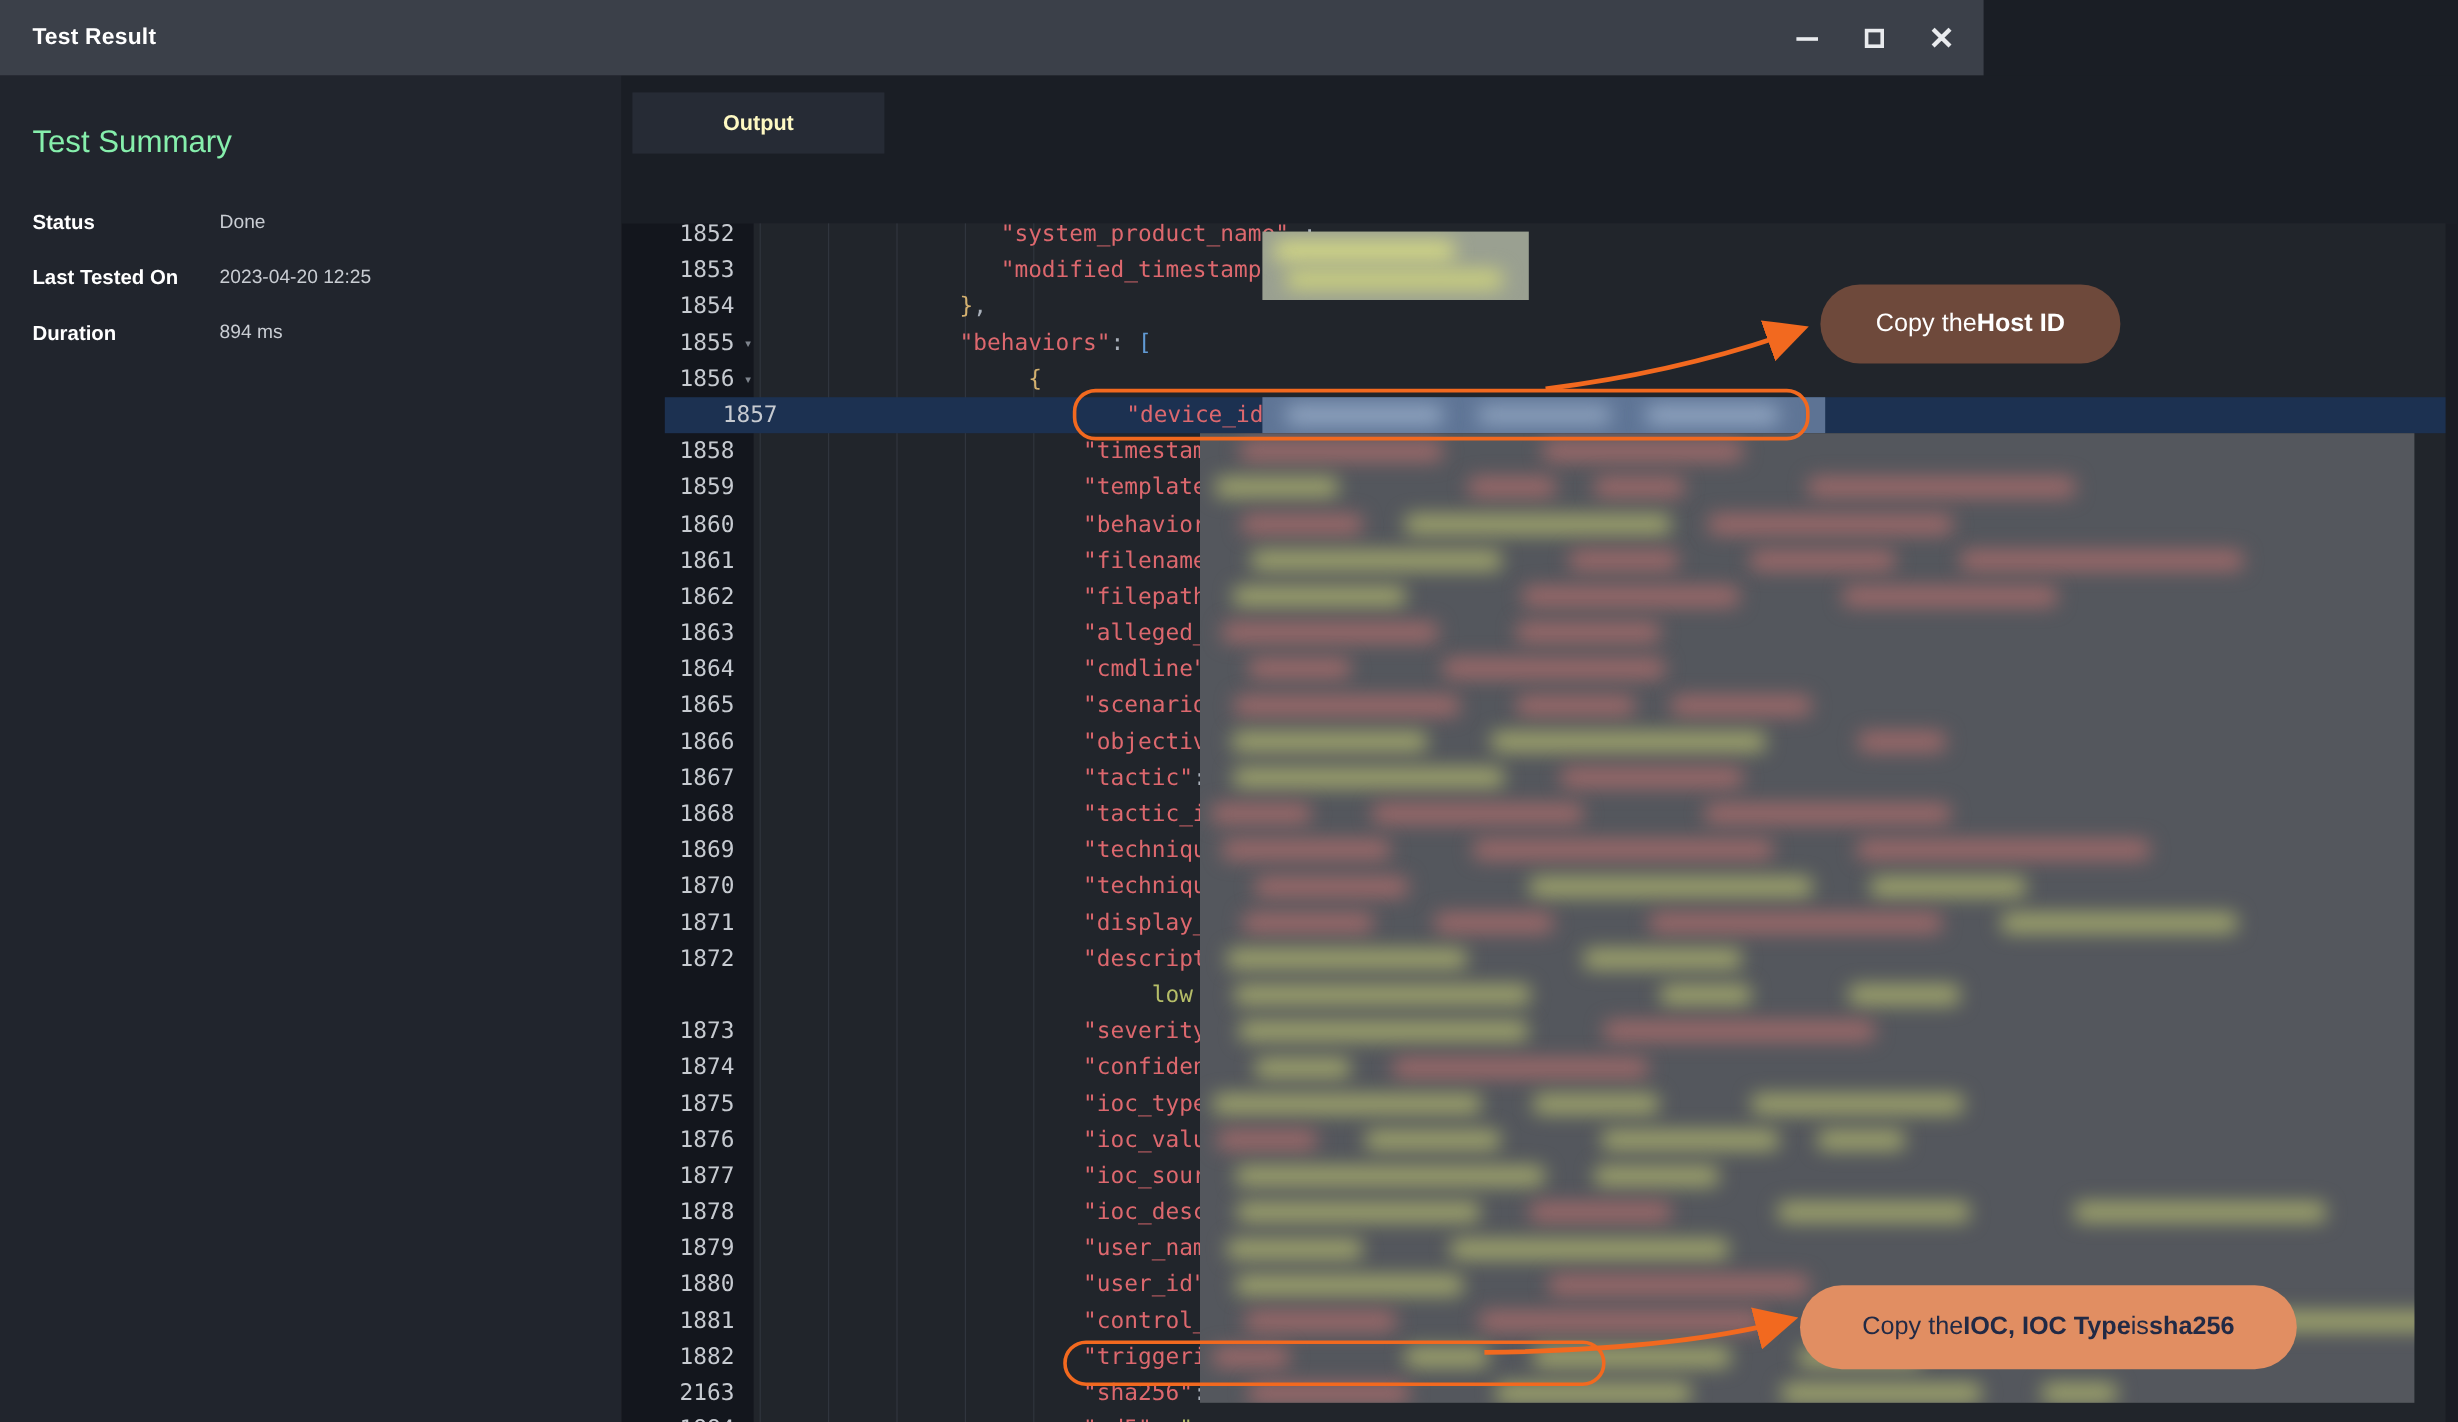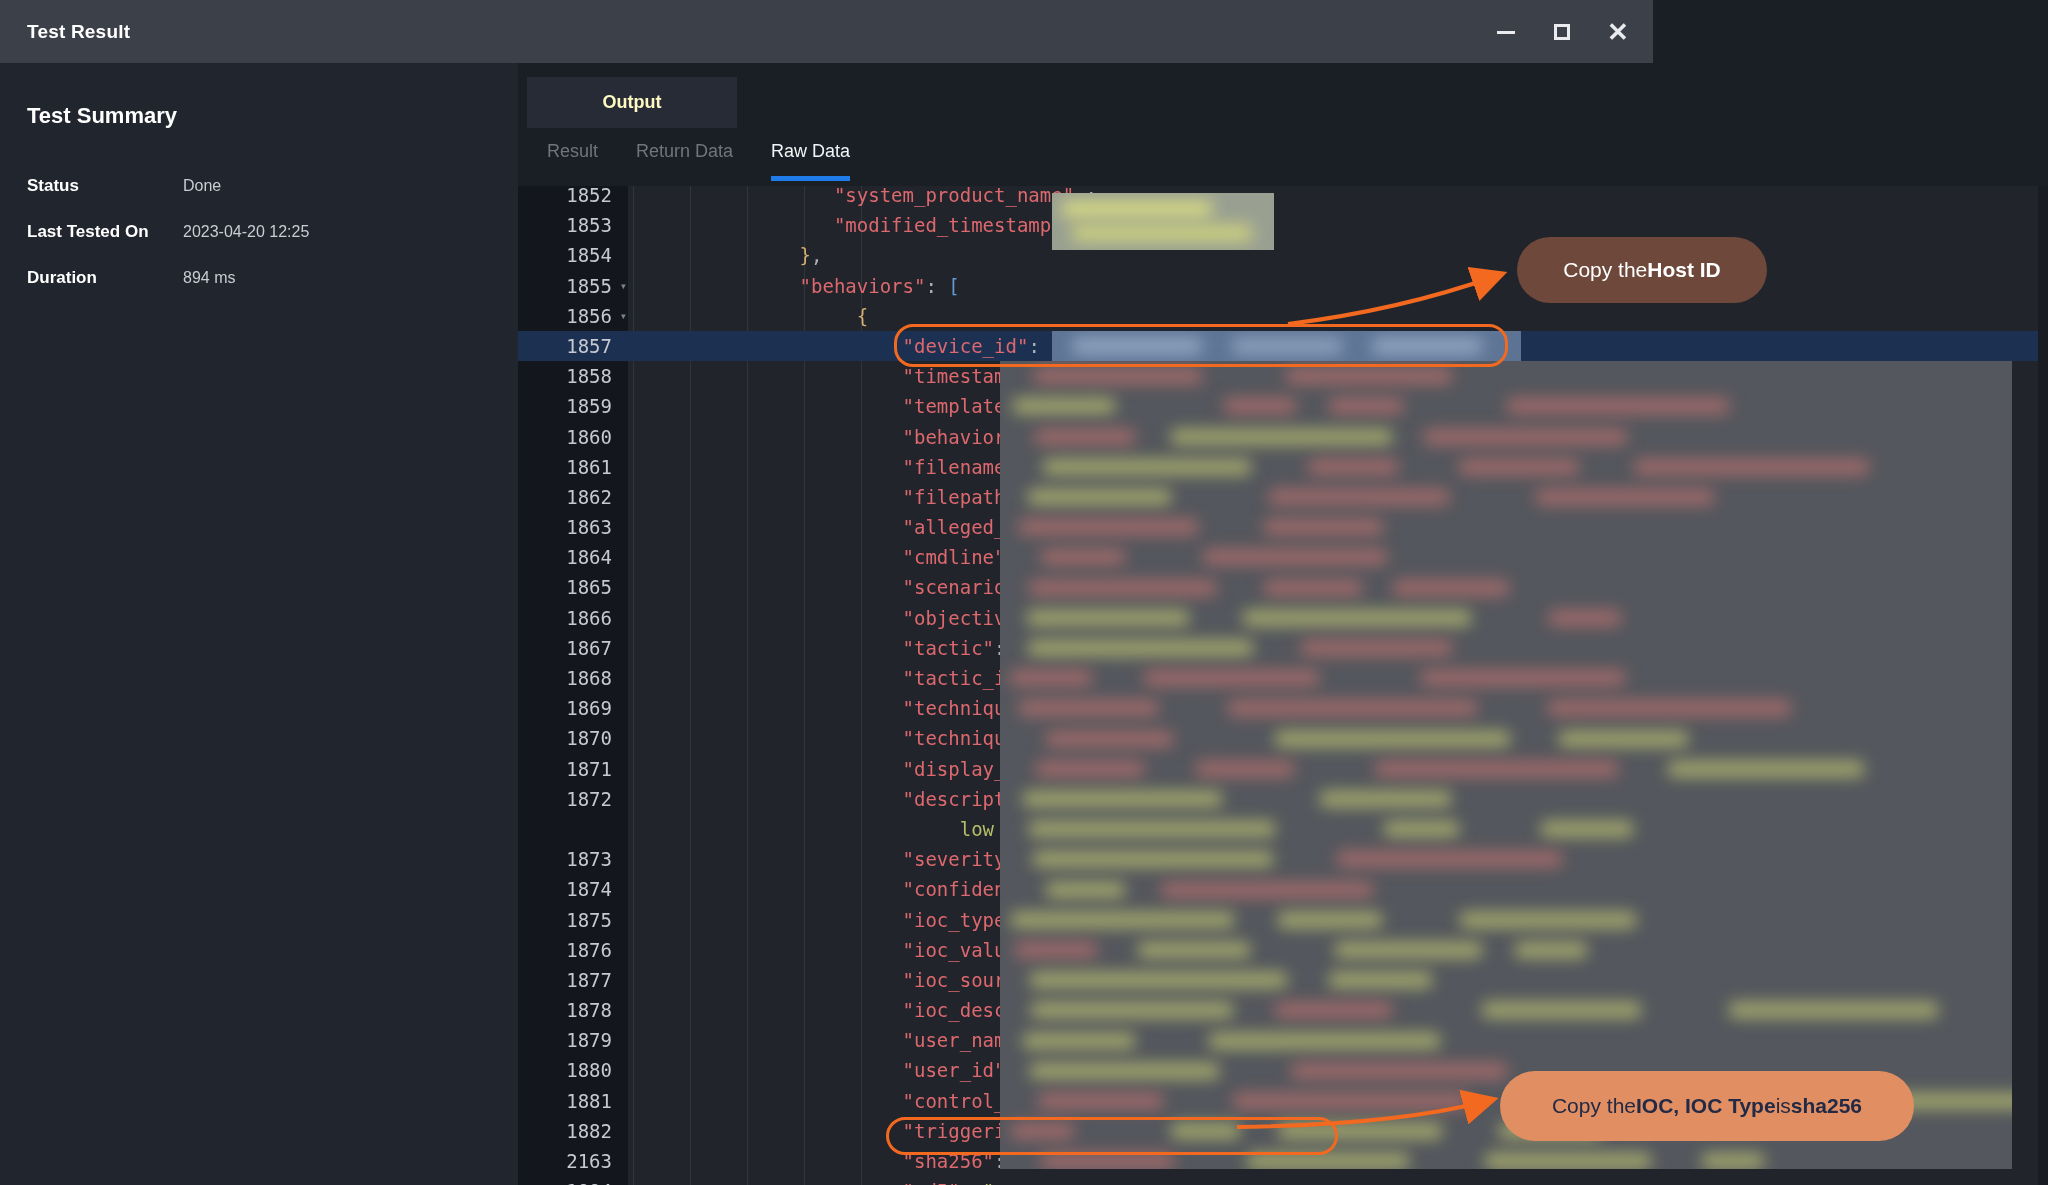--- a/index.html
+++ b/index.html
@@ -12,21 +12,21 @@
               background:#3b4049; display:flex; align-items:center; }
   .titlebar .title { color:#ffffff; font-size:19px; font-weight:bold; margin-left:27px; letter-spacing:.2px; }
   .win-controls { position:absolute; right:24px; top:0; height:63px; display:flex; align-items:center; gap:34px; }
   .wc { width:22px; height:22px; position:relative; cursor:pointer; }
   .wc-min::after { content:""; position:absolute; left:2px; right:2px; top:10px; height:3px; background:#e9ebee; }
   .wc-max::after { content:""; position:absolute; left:3px; right:3px; top:3px; bottom:3px; border:3px solid #e9ebee; }
   .wc-close { color:#e9ebee; font-size:26px; font-weight:bold; line-height:22px; text-align:center; }
 
   
   .left-panel { position:absolute; left:0; top:63px; width:518px; height:1122px; background:#21252d; }
-  .summary-title { position:absolute; left:27px; top:40px; color:#ffffff; font-size:22px; font-weight:bold; }
+  .summary-title { position:absolute; left:27px; top:40px; color:#86efac; font-size:26px; font-weight:normal; }
   .sum-row { position:absolute; left:27px; width:470px; height:30px; }
   .sum-label { position:absolute; left:0; color:#ffffff; font-size:17px; font-weight:bold; }
   .sum-value { position:absolute; left:156px; color:#c9cdd3; font-size:16px; top:1px; }
 
   
   .right-panel { position:absolute; left:518px; top:63px; width:1530px; height:1122px; background:#1a1e25; }
   .output-tab { position:absolute; left:9px; top:14px; width:210px; height:51px; background:#262b35;
                 color:#fef9c3; font-size:18px; font-weight:bold; display:flex; align-items:center; justify-content:center; }
   .subtabs { position:absolute; left:29px; top:78px; display:flex; gap:38px; }
   .subtab { font-size:18px; color:#6f757e; padding-bottom:14px; cursor:pointer; }
@@ -36,21 +36,21 @@
   .code-view { position:absolute; left:0px; top:123px; width:1530px; height:999px;
                background:#21252b; overflow:hidden;
                font-family:"DejaVu Sans Mono", monospace; font-size:19px; }
   .gutter-strip { position:absolute; left:0; top:0; width:110px; height:999px; background:#13161d; }
   .scroll-strip { position:absolute; right:0; top:0; width:10px; height:999px; background:#191c23; }
   .iguide { position:absolute; top:0; width:1px; height:999px; background:#30353e; }
   .rows { position:absolute; left:0; top:-6px; width:1522px; }
   .crow { position:relative; height:30.2px; line-height:30.2px; white-space:pre; display:flex; }
   .crow .num { width:110px; flex:0 0 110px; text-align:right; padding-right:16px; color:#c6cad0; position:relative; }
   .crow .src { flex:1; }
-  .crow.sel { background:#1c3151; }
+  .crow.sel { background:#1c3151;margin-left:36px; }
   .caret { position:absolute; right:1px; top:0; font-size:12px; color:#7e848d; }
   .tok-key { color:#dd686e; }
   .tok-pun { color:#a9b0ba; }
   .tok-brace { color:#d3b06f; }
   .tok-brk { color:#619ad4; }
   .tok-str { color:#b5bd68; }
 
   
   .blurbox { position:absolute; overflow:hidden; }
   .blob { position:absolute; border-radius:5px; filter:blur(8px); }
@@ -96,25 +96,20 @@
         </div>
         <div class="sum-row" style="top: 205px;">
           <span class="sum-label">Duration</span>
           <span class="sum-value">894 ms</span>
         </div>
       </div>
   </div>
 
   <div class="right-panel">
     <div class="output-tab">Output</div>
-    <div class="subtabs" id="subtabs">
-        <div class="subtab">Result</div>
-        <div class="subtab">Return Data</div>
-        <div class="subtab active">Raw Data</div>
-      </div>
 
     <div class="code-view">
       <div class="gutter-strip"></div>
       <div class="iguide" style="left:115px"></div>
       <div class="iguide" style="left:172px"></div>
       <div class="iguide" style="left:229px"></div>
       <div class="iguide" style="left:286px"></div>
       <div class="iguide" style="left:343px"></div>
       <div class="rows" id="rows">
           <div class="crow"><span class="num">1852</span><span class="src">                  <span class="tok-key">"system_product_name"</span><span class="tok-pun"> :</span></span></div>

